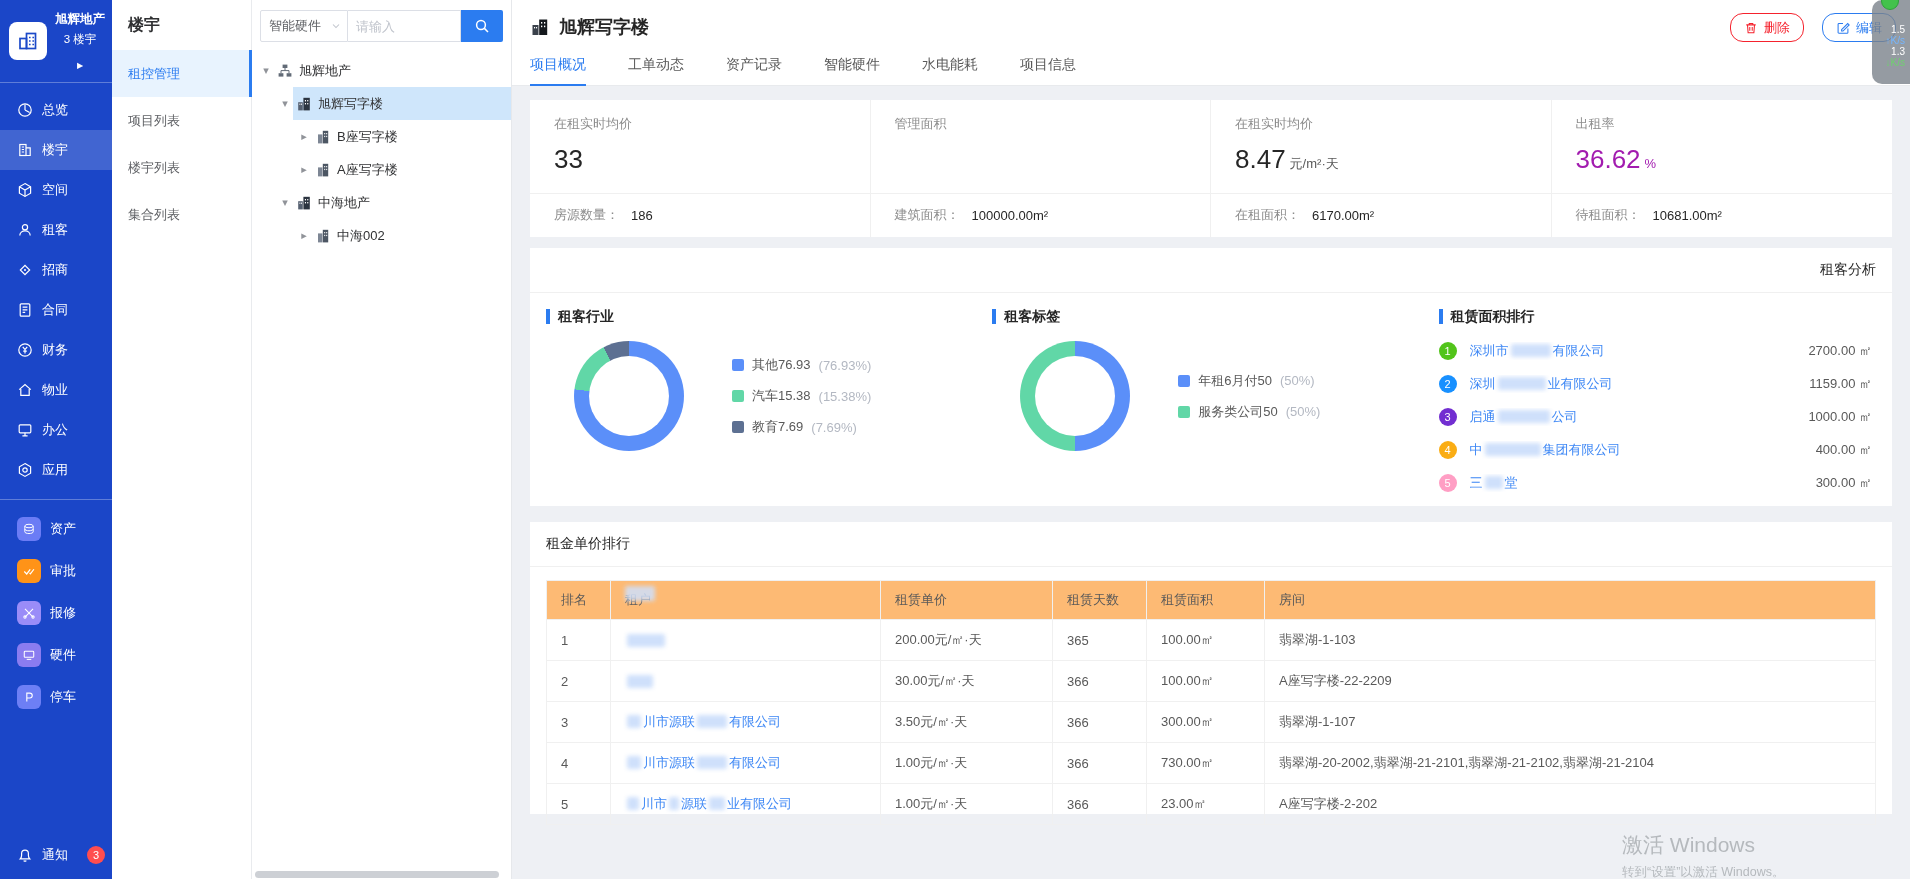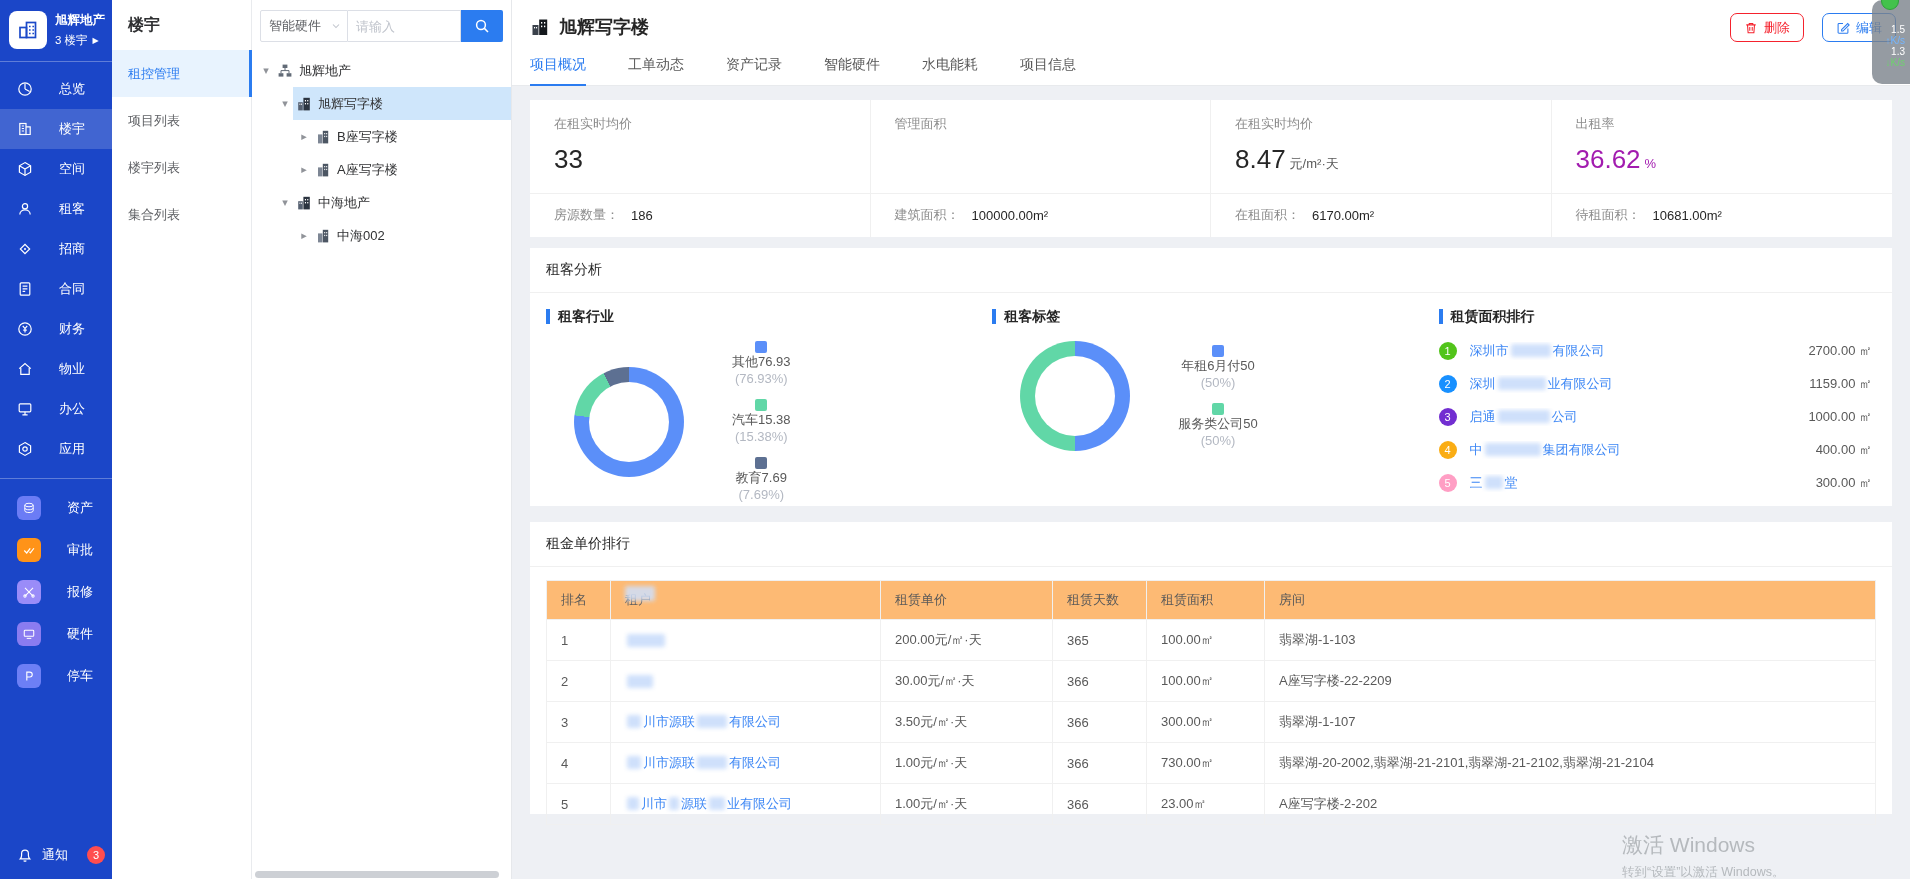--- a/index.html
+++ b/index.html
@@ -9,25 +9,25 @@
   svg{display:block;}
 
   
   .sidebar{position:absolute;left:0;top:0;width:112px;height:879px;background:#1b46c8;color:#fff;
     display:flex;flex-direction:column;z-index:10;}
   .logo-row{display:flex;align-items:center;gap:8px;padding:11px 6px 12px 9px;cursor:pointer;}
   .logo-box{width:38px;height:38px;background:#fff;border-radius:8px;display:flex;align-items:center;justify-content:center;flex:0 0 auto;}
   .logo-box svg{width:24px;height:24px;}
   .logo-texts{display:flex;flex-direction:column;gap:4px;}
   .logo-org{font-size:12.5px;font-weight:bold;white-space:nowrap;}
-  .logo-sub{font-size:11.5px;display:flex;align-items:center;gap:5px;white-space:nowrap;}
+  .logo-sub{font-size:11.5px;display:flex;align-items:center;gap:15px;white-space:nowrap;flex-direction:column;}
   .play{font-size:8px;line-height:1;}
   .side-divider{height:1px;background:rgba(255,255,255,.3);margin:0;}
   #side-nav{display:flex;flex-direction:column;margin-top:7px;}
-  .side-item{display:flex;align-items:center;gap:26px;height:40px;padding-left:17px;font-size:13px;cursor:pointer;white-space:nowrap;}
+  .side-item{display:flex;align-items:center;gap:9px;height:40px;padding-left:17px;font-size:13px;cursor:pointer;white-space:nowrap;}
   .side-item.active{background:rgba(255,255,255,.17);}
   .side-item .icon svg{width:16px;height:16px;}
   #side-tiles{display:flex;flex-direction:column;margin-top:8px;}
   .tile-item{height:42px;}
   .tile{width:24px;height:24px;border-radius:6px;display:flex;align-items:center;justify-content:center;flex:0 0 auto;}
   .tile svg{width:14px;height:14px;}
   .side-spacer{flex:1;}
   .notice-row{display:flex;align-items:center;gap:9px;height:48px;padding-left:17px;font-size:13px;cursor:pointer;}
   .notice-row .icon svg{width:16px;height:16px;}
   .badge{width:18px;height:18px;border-radius:50%;background:#ff4d4f;color:#fff;font-size:11px;
@@ -61,21 +61,21 @@
   .tree-label{white-space:nowrap;}
   .tree-hscroll{position:absolute;bottom:1px;left:3px;height:7px;width:244px;background:#cdd0d5;border-radius:4px;cursor:pointer;}
 
   
   .main{position:absolute;left:512px;top:0;width:1398px;height:879px;}
   .main-header{position:relative;background:#fff;height:86px;border-bottom:1px solid #e8eaed;}
   .title-row{display:flex;align-items:center;gap:9px;padding:15px 0 0 18px;}
   .title-icon svg{width:20px;height:20px;}
   .page-title{font-size:18px;font-weight:bold;color:#262626;}
   .hdr-actions{position:absolute;right:14px;top:13px;display:flex;gap:18px;}
-  .btn{display:flex;align-items:center;gap:6px;height:29px;padding:0 13px;border-radius:7px;background:#fff;font-size:13px;cursor:pointer;}
+  .btn{display:flex;align-items:center;gap:6px;height:29px;padding:0 13px;border-radius:13px;background:#fff;font-size:13px;cursor:pointer;}
   .btn svg{width:14px;height:14px;}
   .btn-danger{border:1px solid #f5222d;color:#f5222d;}
   .btn-primary-o{border:1px solid #2b7cf0;color:#2b7cf0;}
   .tabs{position:absolute;left:18px;bottom:0;display:flex;gap:42px;}
   .tab{font-size:14px;color:#595959;padding-bottom:10px;cursor:pointer;}
   .tab.active{color:#2b7cf0;border-bottom:2px solid #2b7cf0;margin-bottom:-1px;}
 
   .stats{position:absolute;left:18px;right:18px;top:100px;background:#fff;}
   .stats-row1{display:grid;grid-template-columns:repeat(4,1fr);}
   .stat-card{padding:15px 0 18px 24px;border-right:1px solid #f0f0f0;}
@@ -86,30 +86,30 @@
   .stat-unit{font-size:13px;color:#595959;margin-left:4px;}
   .stat-card.orange .stat-value,.stat-card.orange .stat-unit{color:#a21caf;}
   .stats-row2{display:grid;grid-template-columns:repeat(4,1fr);border-top:1px solid #f0f0f0;}
   .sub-stat{display:flex;align-items:center;padding:12px 0 13px 24px;border-right:1px solid #f0f0f0;font-size:13px;}
   .sub-stat:last-child{border-right:none;}
   .sub-label{color:#8c8c8c;margin-right:12px;}
   .sub-value{color:#262626;}
 
   .panel{position:absolute;left:18px;right:18px;background:#fff;}
   #tenant-panel{top:248px;height:258px;}
-  .panel-hd{font-size:14px;color:#262626;padding:13px 16px;border-bottom:1px solid #f0f0f0;}
+  .panel-hd{font-size:14px;color:#262626;padding:13px 16px;border-bottom:1px solid #f0f0f0;text-align:right;}
   .tenant-body{display:flex;padding:16px 16px 0 16px;}
   .chart-block{flex:1.02;}
   .rank-block{flex:1;}
   .sec-title{font-size:14px;font-weight:bold;color:#262626;border-left:4px solid #2b7cf0;padding-left:8px;line-height:15px;}
   .chart-content{display:flex;align-items:center;margin-top:17px;}
   .donut{width:110px;height:110px;border-radius:50%;position:relative;margin-left:28px;flex:0 0 auto;}
   .donut::after{content:"";position:absolute;inset:15px;border-radius:50%;background:#fff;}
   .legend{margin-left:48px;display:flex;flex-direction:column;gap:13px;}
-  .legend-item{display:flex;align-items:center;gap:0;font-size:13px;color:#595959;cursor:pointer;white-space:nowrap;flex-direction:column;}
+  .legend-item{display:flex;align-items:center;gap:8px;font-size:13px;color:#595959;cursor:pointer;white-space:nowrap;}
   .legend-sq{width:12px;height:12px;border-radius:2px;flex:0 0 auto;}
   .legend-pct{color:#b3b8c2;}
   .rank-list{margin-top:15px;display:flex;flex-direction:column;gap:9px;padding-right:4px;}
   .rank-item{display:flex;align-items:center;height:24px;}
   .rank-badge{width:18px;height:18px;border-radius:50%;color:#fff;font-size:11px;display:flex;align-items:center;justify-content:center;flex:0 0 auto;}
   .rank-name{margin-left:13px;font-size:13px;color:#3d87f5;flex:1;white-space:nowrap;overflow:hidden;cursor:pointer;}
   .rank-area{font-size:13px;color:#595959;flex:0 0 auto;}
 
   #rent-panel{top:522px;height:292px;padding:0 16px;}
   .panel-hd2{font-size:14px;color:#262626;padding:13px 0;border-bottom:1px solid #f0f0f0;margin:0 -16px;padding-left:16px;}

